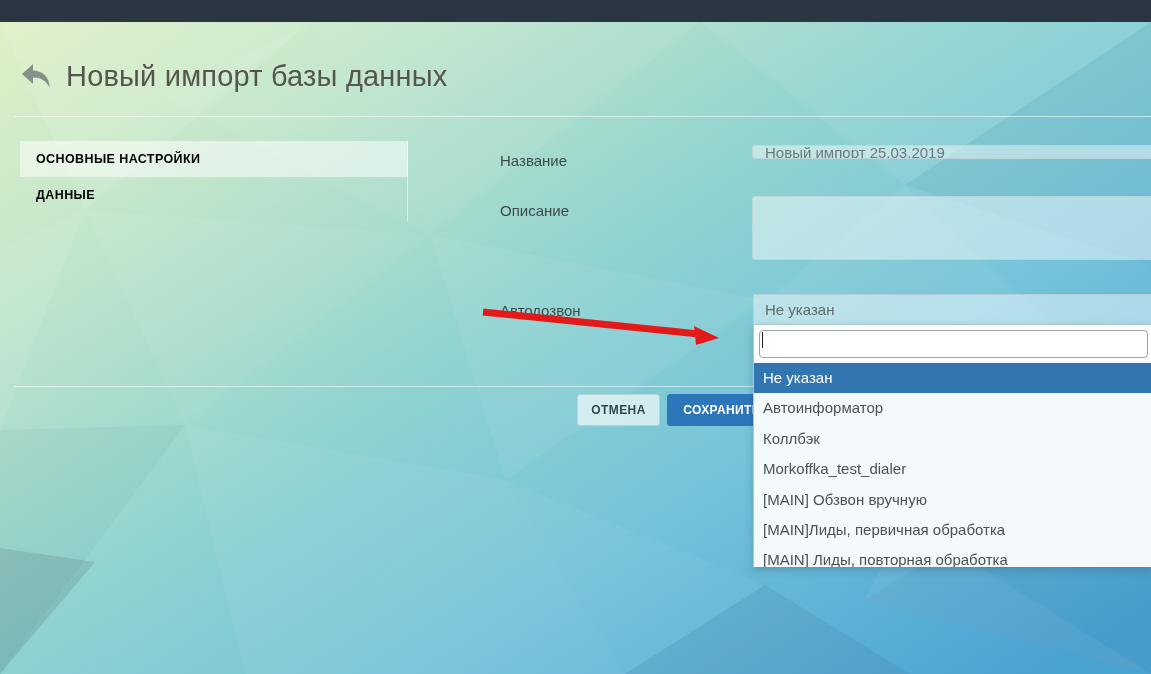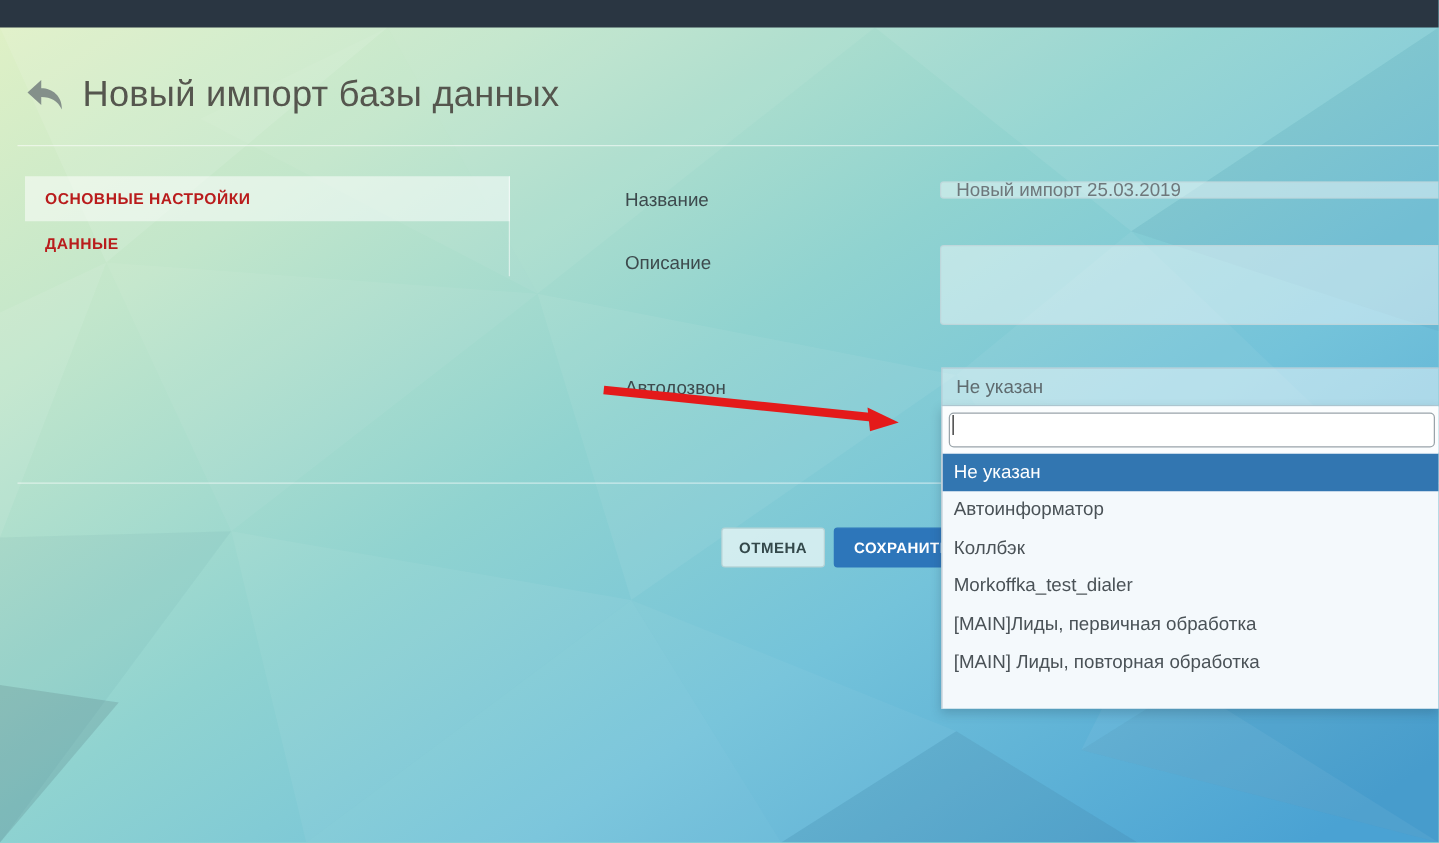--- a/index.html
+++ b/index.html
@@ -26,21 +26,21 @@
   }
   .header-divider {
     position:absolute; left:14px; top:116px; width:1137px; height:1px;
     background:rgba(255,255,255,0.55); z-index:3;
   }
 
   .tabs { position:absolute; left:20px; top:141px; width:388px; z-index:3; }
   .tab {
     height:36px; line-height:36px; padding-left:16px;
     font-size:12.5px; font-weight:700; letter-spacing:0.4px;
-    color:#b91c1c; cursor:pointer; text-transform:uppercase;
+    color:#000000; cursor:pointer; text-transform:uppercase;
   }
   .tab.active { background:rgba(255,255,255,0.52); }
   .tabs-vline {
     position:absolute; left:407px; top:141px; width:1px; height:80px;
     background:rgba(255,255,255,0.55); z-index:3;
   }
 
   .form-label {
     position:absolute; width:222px; text-align:left; right:429px;
     font-size:15px; color:#3d4a4d; z-index:3; white-space:nowrap;
@@ -67,21 +67,21 @@
     border:1px solid rgba(180,200,210,0.8); border-right:none;
     font-size:15px; color:#5f6b6f;
     line-height:29px; padding-left:11px; cursor:pointer;
   }
 
   .content-divider {
     position:absolute; left:14px; top:386px; width:1137px; height:1px;
     background:rgba(255,255,255,0.55); z-index:2;
   }
 
-  .btn-row { position:absolute; top:422px; left:577px; z-index:4; display:flex; gap:7px;text-align:center; }
+  .btn-row { position:absolute; top:394px; left:577px; z-index:4; display:flex; gap:7px;text-align:center; }
   .btn {
     height:32px; border-radius:3px; font-size:12px; font-weight:700;
     letter-spacing:0.4px; cursor:pointer; text-transform:uppercase;
     font-family:"Liberation Sans","DejaVu Sans",sans-serif;
     display:flex; align-items:center; justify-content:center;
   }
   .btn-cancel {
     width:83px; background:rgba(230,245,245,0.8);
     border:1px solid #b7d3d6; color:#33484a;
   }
@@ -187,20 +187,21 @@
 
 <div class="dropdown-panel">
   <div class="dropdown-search-wrap">
     <input class="dropdown-search" type="text" value="" style="">
   </div>
   <ul class="dropdown-options">
     <li class="highlighted">Не указан</li>
     <li>Автоинформатор</li>
     <li>Коллбэк</li>
     <li>Morkoffka_test_dialer</li>
+    <li>[MAIN] Обзвон вручную</li>
     <li>[MAIN]Лиды, первичная обработка</li>
     <li>[MAIN] Лиды, повторная обработка</li>
   </ul>
 </div>
 <div class="caret"></div>
 
 <svg class="arrow-overlay" viewBox="0 0 1151 674">
   <line x1="483" y1="312" x2="699" y2="334" stroke="#e41a1a" stroke-width="7"></line>
   <polygon points="719,338 694,326 696,345" fill="#e41a1a"></polygon>
 </svg>

